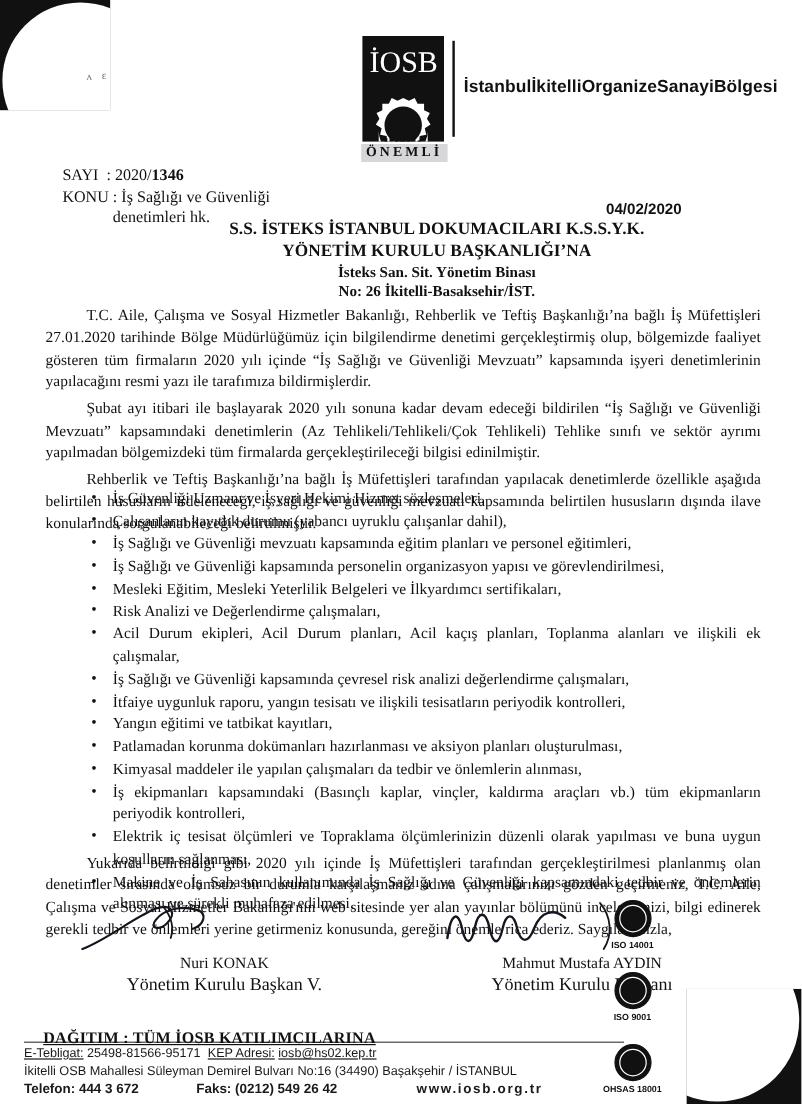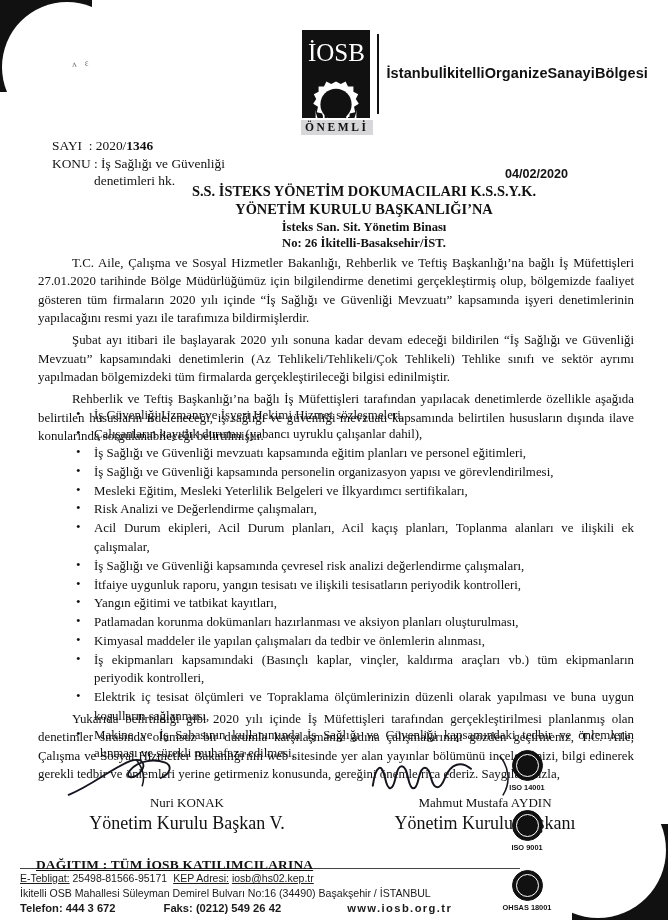--- a/index.html
+++ b/index.html
@@ -235,21 +235,21 @@
     bottom: 34px;
     left: 0; right: 0;
     height: 46px;
     pointer-events: none;
   }
   .sig .nm {
     font-size: 13px;
     line-height: 1.3;
   }
   .sig .ttl {
-    font-size: 18px;
+    font-size: 15px;
     line-height: 1.3;
   }
 
   
   .dagitim {
     position: absolute;
     top: 857px; left: 36px;
     font-size: 13.4px;
     font-weight: bold;
     text-decoration: underline;
@@ -379,21 +379,21 @@
 
   <div class="meta">
     <div class="row"><span>SAYI</span><span>  : 2020/</span><b>1346</b></div>
     <div class="row"><span>KONU : </span><span>İş Sağlığı ve Güvenliği</span></div>
     <div class="row sub">denetimleri hk.</div>
   </div>
 
   <div class="date">04/02/2020</div>
 
   <div class="addressee">
-    <div class="l1">S.S. İSTEKS YÖNETİM DOKUMACILARI K.S.S.Y.K.</div>
+    <div class="l1">S.S. İSTEKS İSTANBUL DOKUMACILARI K.S.S.Y.K.</div>
     <div class="l2">YÖNETİM KURULU BAŞKANLIĞI’NA</div>
     <div class="l3">İsteks San. Sit. Yönetim Binası</div>
     <div class="l4">No: 26 İkitelli-Basaksehir/İST.</div>
   </div>
 
   <div class="body">
     <p>T.C. Aile, Çalışma ve Sosyal Hizmetler Bakanlığı, Rehberlik ve Teftiş Başkanlığı’na bağlı İş Müfettişleri 27.01.2020 tarihinde Bölge Müdürlüğümüz için bilgilendirme denetimi  gerçekleştirmiş olup, bölgemizde faaliyet gösteren tüm firmaların 2020 yılı içinde “İş Sağlığı ve Güvenliği Mevzuatı” kapsamında işyeri denetimlerinin yapılacağını resmi yazı ile tarafımıza bildirmişlerdir.</p>
     <p>Şubat ayı itibari ile başlayarak 2020 yılı sonuna kadar devam edeceği bildirilen “İş Sağlığı ve Güvenliği Mevzuatı” kapsamındaki denetimlerin (Az Tehlikeli/Tehlikeli/Çok Tehlikeli) Tehlike sınıfı ve sektör ayrımı yapılmadan bölgemizdeki tüm firmalarda gerçekleştirileceği bilgisi edinilmiştir.</p>
     <p>Rehberlik ve Teftiş Başkanlığı’na bağlı İş Müfettişleri tarafından yapılacak denetimlerde özellikle aşağıda belirtilen hususların irdeleneceği, iş sağlığı ve güvenliği mevzuatı kapsamında belirtilen hususların dışında ilave konularında sorgulanabileceği belirtilmiştir.</p>
   </div>

